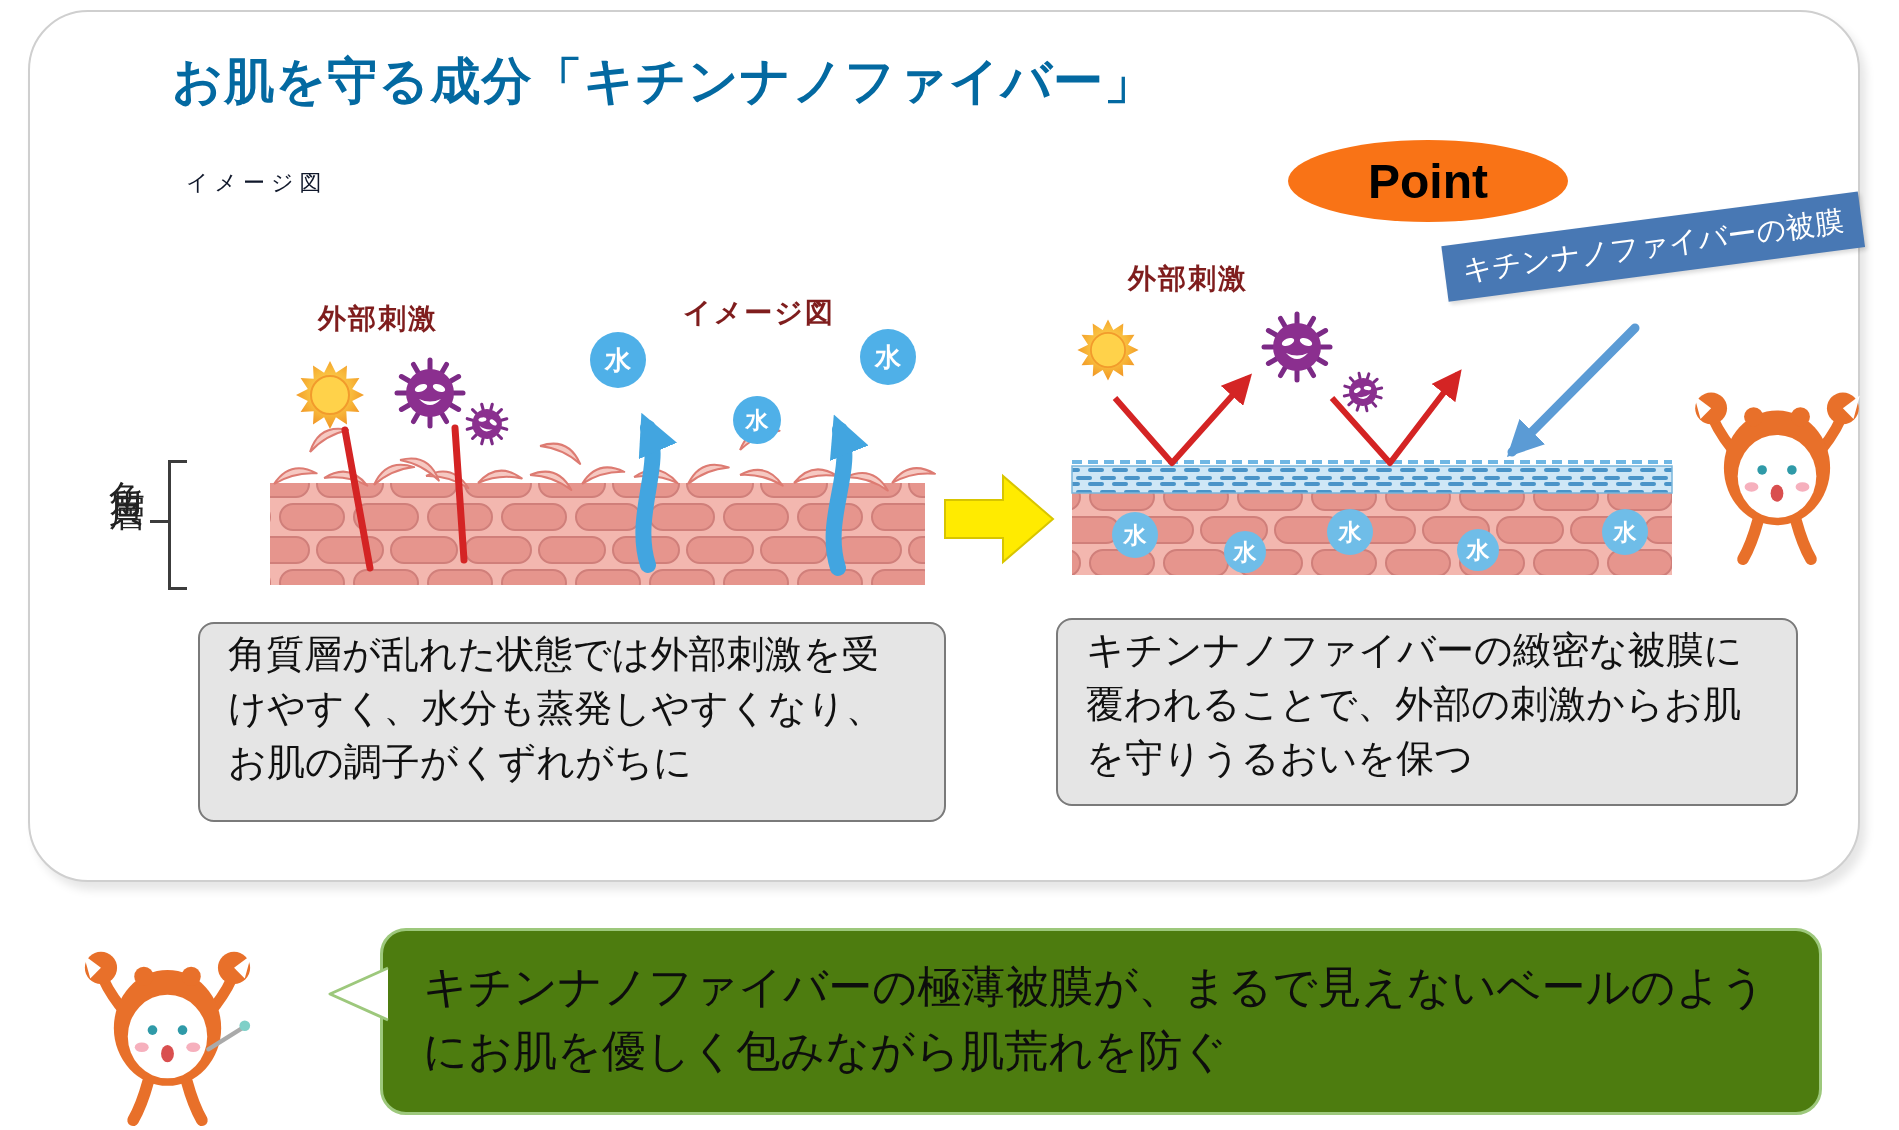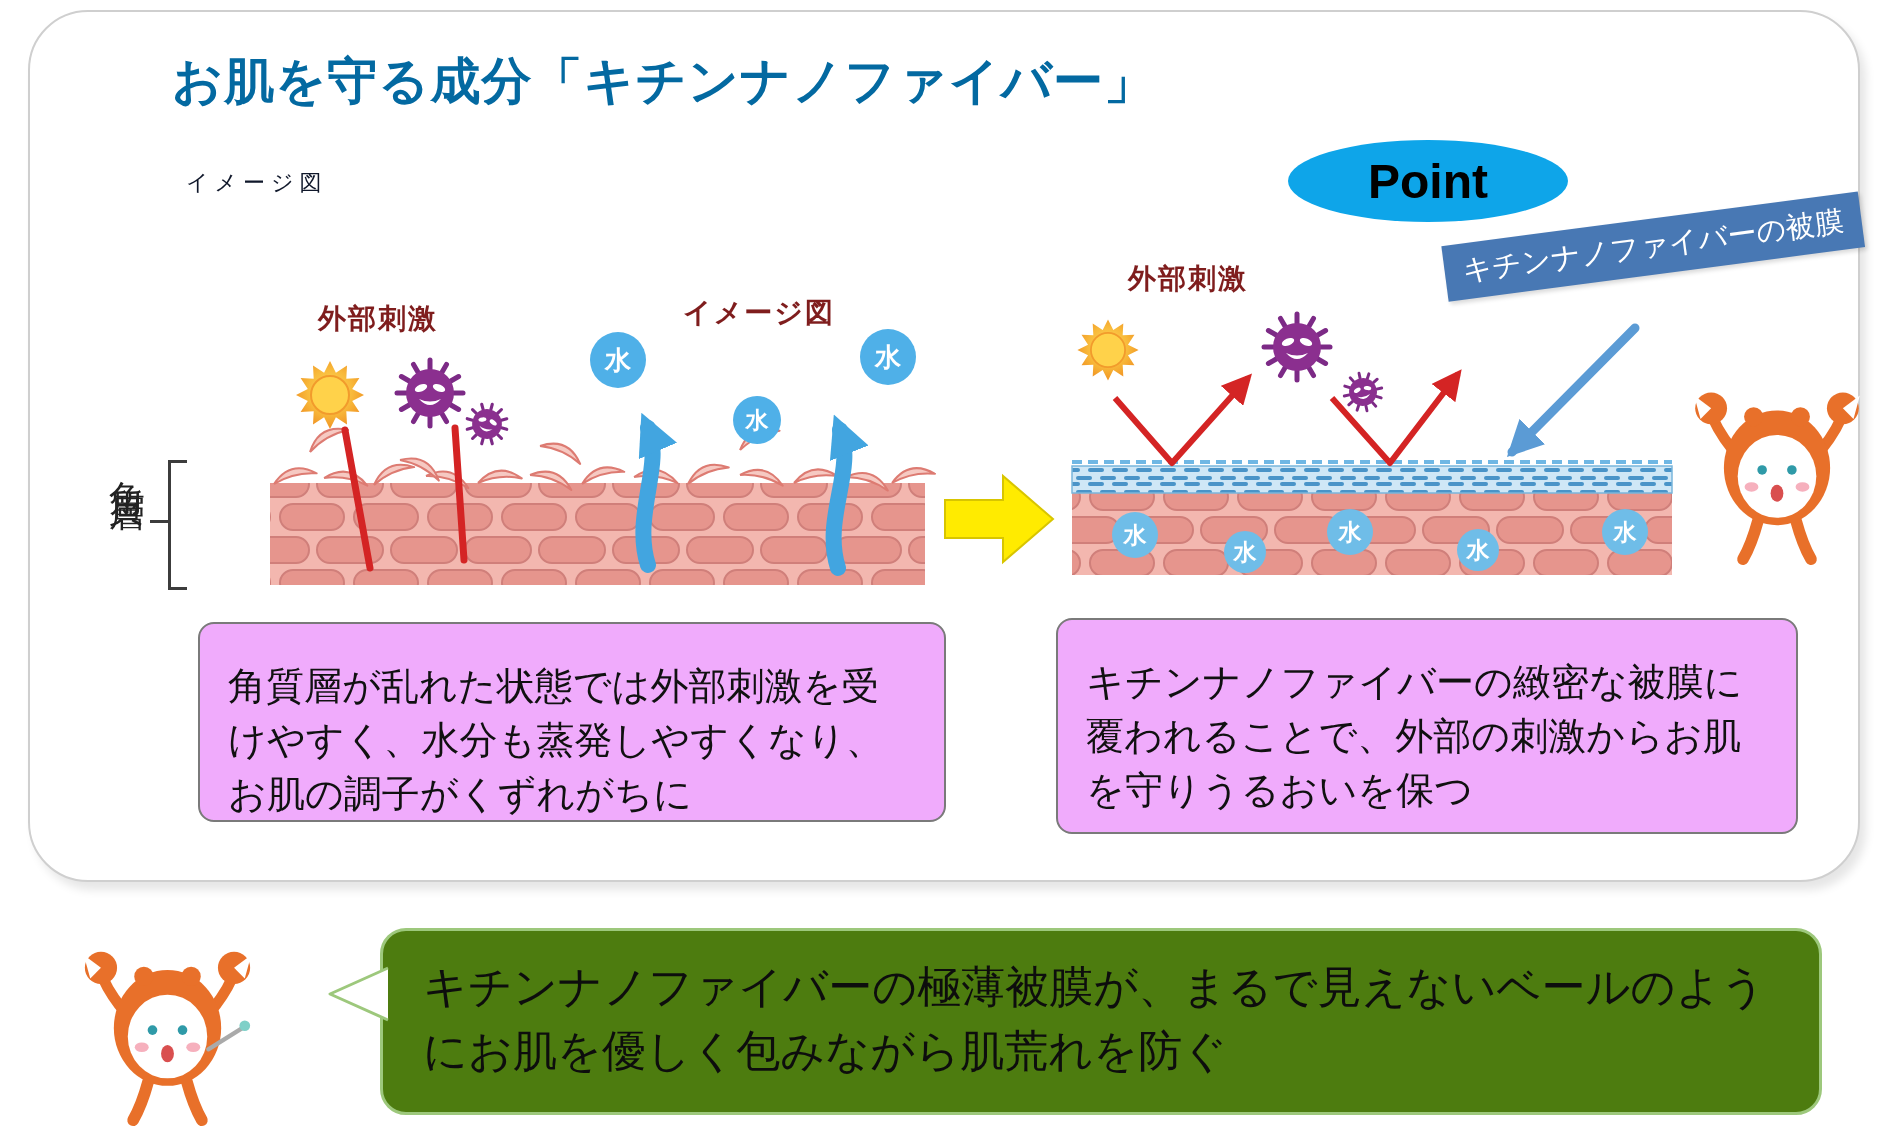--- a/index.html
+++ b/index.html
@@ -9,45 +9,45 @@
   }
   .abs{position:absolute;}
   .main-panel{
     left:28px;top:10px;width:1828px;height:868px;background:#fff;
     border:2px solid #cfcfcf;border-radius:60px;
     box-shadow:6px 8px 10px rgba(0,0,0,0.10);
   }
   .title{left:172px;top:48px;margin:0;font-size:50px;font-weight:bold;color:#0369a1;letter-spacing:1px;}
   .subtitle{left:186px;top:168px;font-size:22px;color:#0f172a;letter-spacing:6px;}
   .point-badge{
-    left:1288px;top:140px;width:280px;height:82px;background:#0ea5e9;border-radius:50%;
+    left:1288px;top:140px;width:280px;height:82px;background:#f97316;border-radius:50%;
     display:flex;align-items:center;justify-content:center;
   }
   .point-badge span{font-size:48px;font-weight:bold;color:#000;}
   .film-banner{
     left:1445px;top:246px;width:420px;height:56px;background:#4878b4;color:#fff;
     display:flex;align-items:center;justify-content:center;font-size:29px;
     transform:rotate(-7.5deg);transform-origin:left center;box-shadow:2px 3px 4px rgba(0,0,0,.15);
   }
   .diagram-label{font-size:28px;font-weight:bold;color:#7f1d1d;letter-spacing:2px;}
   .layer-label{
     left:102px;top:452px;font-size:36px;color:#222;
     writing-mode:vertical-rl;text-orientation:upright;letter-spacing:8px;
   }
   .layer-bracket{
     left:168px;top:460px;width:16px;height:124px;
     border-left:3px solid #3c3c3c;border-top:3px solid #3c3c3c;border-bottom:3px solid #3c3c3c;
   }
   .layer-tick{left:150px;top:520px;width:18px;height:3px;background:#3c3c3c;}
   .caption-box{
-    border:2px solid #7a7a7a;border-radius:16px;background:#f0abfc;
-    font-size:38px;line-height:1.42;padding:36px 28px;color:#111;box-sizing:border-box;
+    border:2px solid #7a7a7a;border-radius:16px;background:#e5e5e5;
+    font-size:38px;line-height:1.42;padding:4px 28px;color:#111;box-sizing:border-box;
   }
   .caption-left{left:198px;top:622px;width:748px;height:200px;}
-  .caption-right{left:1056px;top:618px;width:742px;height:216px;}
+  .caption-right{left:1056px;top:618px;width:742px;height:188px;}
   .speech-bubble{
     left:380px;top:928px;width:1442px;height:187px;border:3px solid #9dc87c;border-radius:26px;
     background:#4d7c0f;box-sizing:border-box;padding:24px 40px;font-size:44px;line-height:1.45;color:#0d0d0d;
   }
   svg{overflow:visible;}
   .water-text{fill:#ffffff;font-size:26px;font-weight:bold;text-anchor:middle;
     font-family:"Liberation Sans","DejaVu Sans",sans-serif;}
   .water-text-sm{fill:#ffffff;font-size:23px;font-weight:bold;text-anchor:middle;
     font-family:"Liberation Sans","DejaVu Sans",sans-serif;}
 </style>

